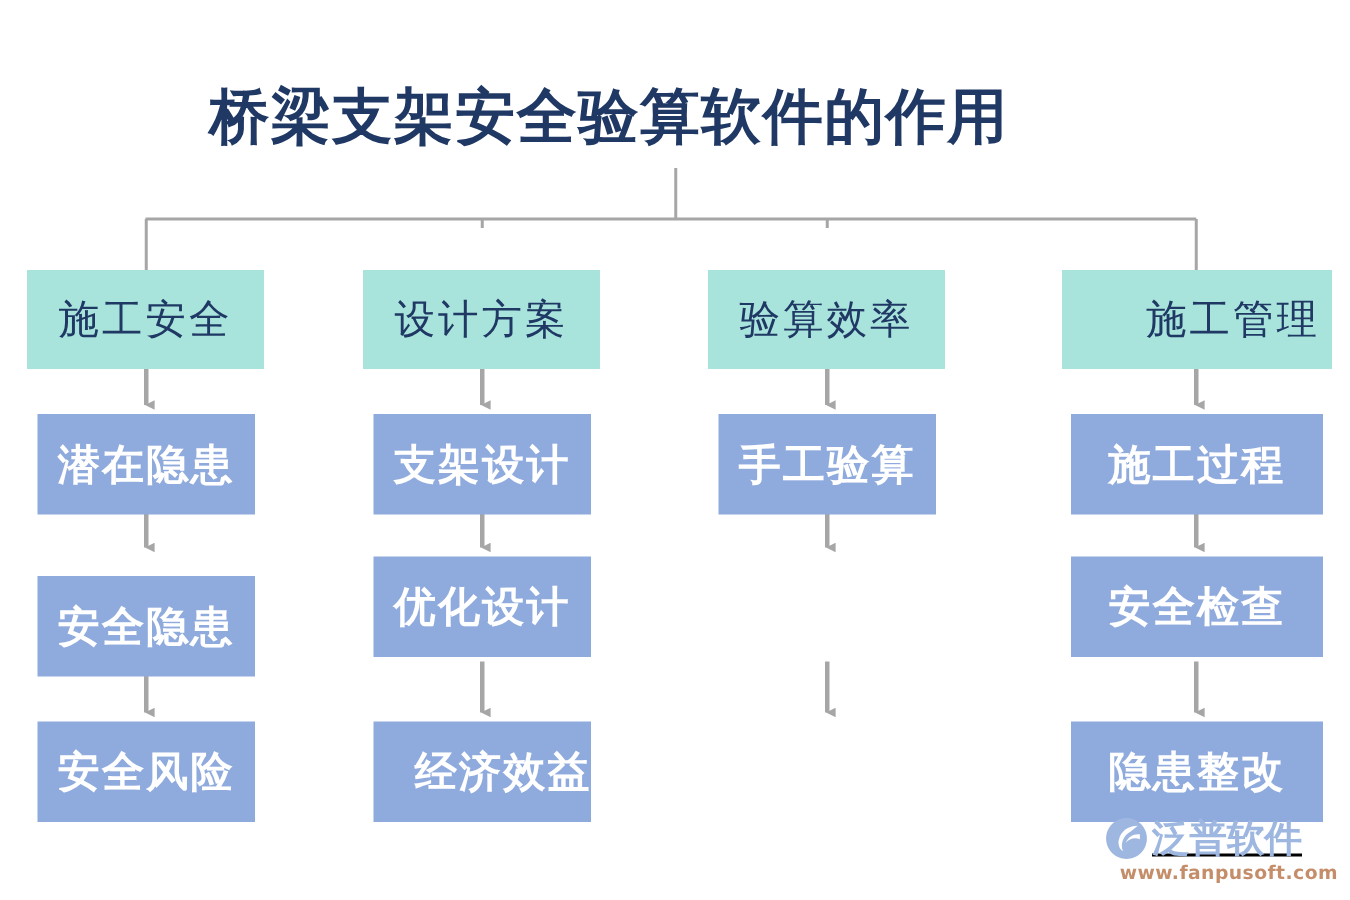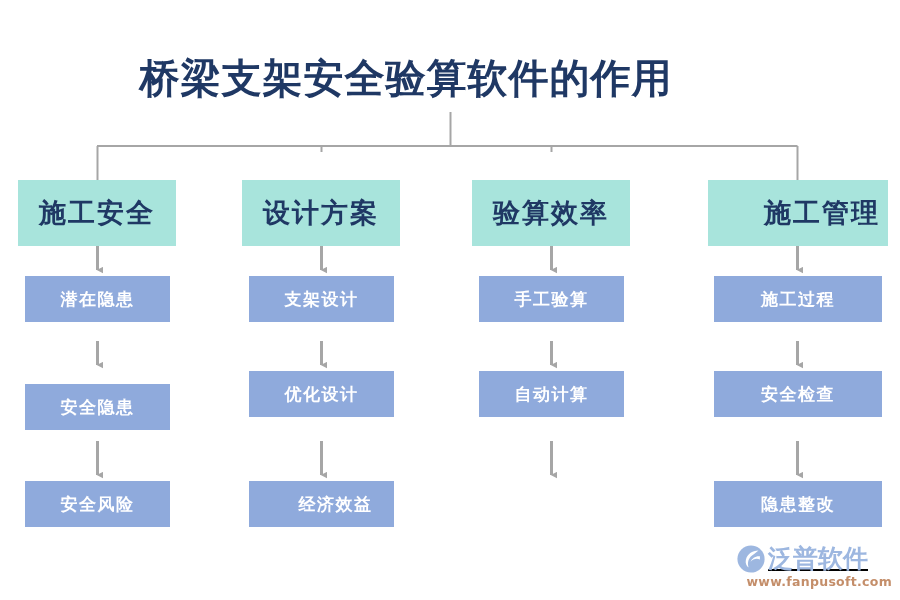--- a/index.html
+++ b/index.html
@@ -55,38 +55,38 @@
     justify-content: center;
     box-sizing: border-box;
     white-space: nowrap;
     font-family: "DejaVu Serif", "Liberation Serif", serif;
   }
 
   .node.head {
     background: #A8E4DC;
     color: #1F3864;
     font-size: 27px;
-    font-weight: 700;
+    font-weight: 400;
     letter-spacing: 2px;
     width: 158px;
     height: 66px;
   }
   .node.head.wide {
     width: 180px;
     padding-left: 48px;
   }
 
   .node.step {
     background: #8FAADC;
     color: #FFFFFF;
-    font-size: 17px;
+    font-size: 28px;
     font-weight: 700;
     letter-spacing: 1.5px;
     width: 145px;
-    height: 46px;
+    height: 67px;
   }
   .node.step.wide {
     width: 168px;
   }
 
   
   .logo {
     position: absolute;
     right: 8px;
     bottom: 10px;
@@ -172,21 +172,20 @@
   <div class="node step" style="left:25px; top:384px;">安全隐患</div>
   <div class="node step" style="left:25px; top:481px;">安全风险</div>
 
   <div class="node head" style="left:242px; top:180px;">设计方案</div>
   <div class="node step" style="left:249px; top:276px;">支架设计</div>
   <div class="node step" style="left:249px; top:371px;">优化设计</div>
   <div class="node step" style="left:249px; top:481px;padding-left:28px;">经济效益</div>
 
   <div class="node head" style="left:472px; top:180px;">验算效率</div>
   <div class="node step" style="left:479px; top:276px;">手工验算</div>
-  <div class="node step" style="left:479px; top:371px;">自动计算</div>
 
   <div class="node head wide" style="left:708px; top:180px;">施工管理</div>
   <div class="node step wide" style="left:714px; top:276px;">施工过程</div>
   <div class="node step wide" style="left:714px; top:371px;">安全检查</div>
   <div class="node step wide" style="left:714px; top:481px;">隐患整改</div>
 
   <div class="logo">
     <div class="logo-row">
       <svg class="logo-mark" viewBox="0 0 32 32">
         <path d="M16 1.5 C8 1.5 1.5 8 1.5 16 C1.5 24 8 30.5 16 30.5 C24 30.5 30.5 24 30.5 16 C30.5 8 24 1.5 16 1.5 Z" fill="#9DB7E0"></path>

